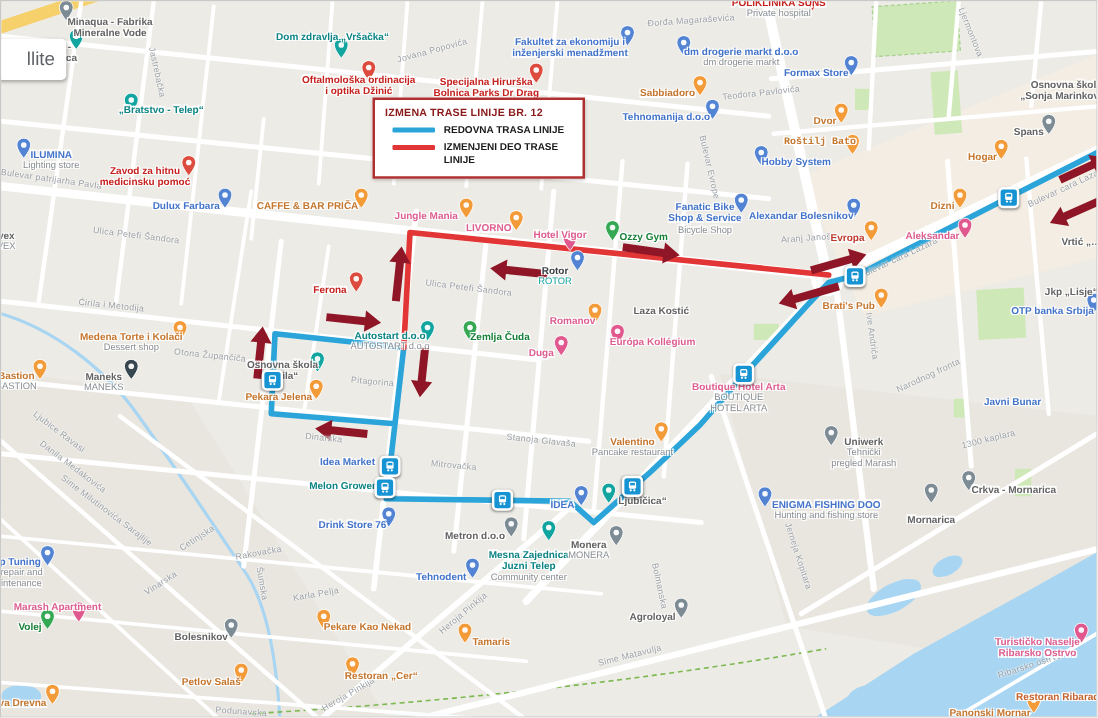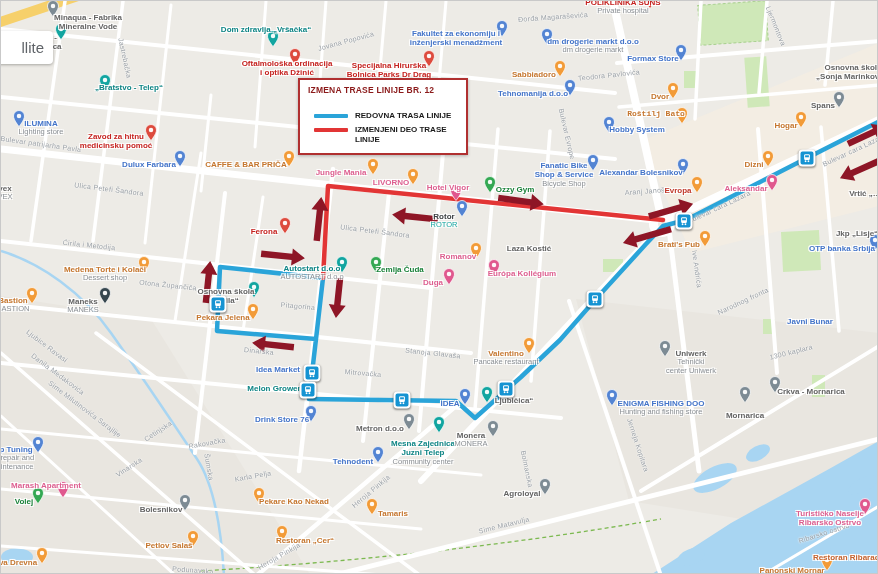--- a/index.html
+++ b/index.html
@@ -12,21 +12,21 @@
        text-shadow:1px 1px 0 #fff,-1px -1px 0 #fff,1px -1px 0 #fff,-1px 1px 0 #fff,0 0 2px #fff;}
   .poi .sub{font-weight:normal;color:#8a8f94;font-size:7.5px;}
   .street{position:absolute;color:#9aa0a6;font-size:7px;white-space:nowrap;z-index:20;
           text-shadow:0 0 2px #fff,0 0 2px #fff;letter-spacing:.3px;}
   .pin{position:absolute;transform:translate(-50%,-100%);z-index:25;line-height:0;pointer-events:auto;}
   .bus{position:absolute;width:13px;height:13px;background:#1593d2;border:2px solid #fff;border-radius:4px;
        box-shadow:0 1px 2px rgba(0,0,0,.4);transform:translate(-50%,-50%);z-index:35;
        display:flex;align-items:center;justify-content:center;pointer-events:auto;}
   .legend{position:absolute;left:297px;top:77px;width:170px;background:#fff;border:2px solid #b03030;
           padding:5px 8px 6px 8px;z-index:50;box-shadow:0 1px 3px rgba(0,0,0,.25);box-sizing:border-box;}
-  .legend-title{font-size:8.5px;font-weight:bold;color:#8b1a1a;margin-bottom:16px;letter-spacing:.2px;}
+  .legend-title{font-size:8.5px;font-weight:bold;color:#8b1a1a;margin-bottom:4px;letter-spacing:.2px;}
   .legend-item{display:flex;align-items:flex-start;gap:7px;margin:4px 0 2px 6px;font-size:8px;
                font-weight:bold;color:#1a1a1a;line-height:1.25;}
   .swatch{width:34px;height:4px;margin-top:3px;flex:0 0 auto;border-radius:1px;}
   .chip{position:absolute;left:-8px;top:30px;width:60px;height:33px;background:#fff;border-radius:4px;
         box-shadow:0 1px 3px rgba(0,0,0,.3);display:flex;align-items:center;justify-content:flex-end;
         padding-right:9px;font-size:15px;color:#5f6368;z-index:40;box-sizing:border-box;}
 </style>
 </head>
 <body>
 
@@ -370,20 +370,25 @@
       <div class="poi" style="left: 449px; top: 398px; color: rgb(67, 116, 201);">
         <div>IDEA</div>
       </div>
       <div class="pin" style="left: 486px; top: 402px;"><svg width="12" height="17" viewBox="0 0 24 34">
           <path d="M12 1C5.9 1 1 5.9 1 12c0 8.3 11 21 11 21s11-12.7 11-21C23 5.9 18.1 1 12 1z" fill="#12a5a0" stroke="#ffffff" stroke-width="1.5"></path>
           <circle cx="12" cy="12" r="4.5" fill="#ffffff" opacity="0.95"></circle>
         </svg></div>
       <div class="poi" style="left: 513px; top: 395px; color: rgb(99, 99, 99);">
         <div>Ljubičica“</div>
       </div>
+      <div class="poi" style="left: 590px; top: 304px; color: rgb(221, 94, 143);">
+        <div>Boutique Hotel Arta</div>
+        <div class="sub">BOUTIQUE</div>
+        <div class="sub">HOTEL ARTA</div>
+      </div>
       <div class="poi" style="left: 277px; top: 364px; color: rgb(67, 116, 201);">
         <div>Idea Market</div>
       </div>
       <div class="poi" style="left: 273px; top: 383px; color: rgb(12, 132, 132);">
         <div>Melon Grower</div>
       </div>
       <div class="pin" style="left: 310px; top: 421px;"><svg width="12" height="17" viewBox="0 0 24 34">
           <path d="M12 1C5.9 1 1 5.9 1 12c0 8.3 11 21 11 21s11-12.7 11-21C23 5.9 18.1 1 12 1z" fill="#5384d3" stroke="#ffffff" stroke-width="1.5"></path>
           <circle cx="12" cy="12" r="4.5" fill="#ffffff" opacity="0.95"></circle>
         </svg></div>
@@ -457,21 +462,21 @@
         <div>ENIGMA FISHING DOO</div>
         <div class="sub">Hunting and fishing store</div>
       </div>
       <div class="pin" style="left: 664px; top: 356px;"><svg width="12" height="17" viewBox="0 0 24 34">
           <path d="M12 1C5.9 1 1 5.9 1 12c0 8.3 11 21 11 21s11-12.7 11-21C23 5.9 18.1 1 12 1z" fill="#7d8b94" stroke="#ffffff" stroke-width="1.5"></path>
           <circle cx="12" cy="12" r="4.5" fill="#ffffff" opacity="0.95"></circle>
         </svg></div>
       <div class="poi" style="left: 690px; top: 348px; color: rgb(99, 99, 99);">
         <div>Uniwerk</div>
         <div class="sub">Tehnički</div>
-        <div class="sub">center Uniwerk</div>
+        <div class="sub">pregled Marash</div>
       </div>
       <div class="pin" style="left: 774px; top: 392px;"><svg width="12" height="17" viewBox="0 0 24 34">
           <path d="M12 1C5.9 1 1 5.9 1 12c0 8.3 11 21 11 21s11-12.7 11-21C23 5.9 18.1 1 12 1z" fill="#7d8b94" stroke="#ffffff" stroke-width="1.5"></path>
           <circle cx="12" cy="12" r="4.5" fill="#ffffff" opacity="0.95"></circle>
         </svg></div>
       <div class="poi" style="left: 810px; top: 386px; color: rgb(99, 99, 99);">
         <div>Crkva - Mornarica</div>
       </div>
       <div class="pin" style="left: 744px; top: 402px;"><svg width="12" height="17" viewBox="0 0 24 34">
           <path d="M12 1C5.9 1 1 5.9 1 12c0 8.3 11 21 11 21s11-12.7 11-21C23 5.9 18.1 1 12 1z" fill="#7d8b94" stroke="#ffffff" stroke-width="1.5"></path>

